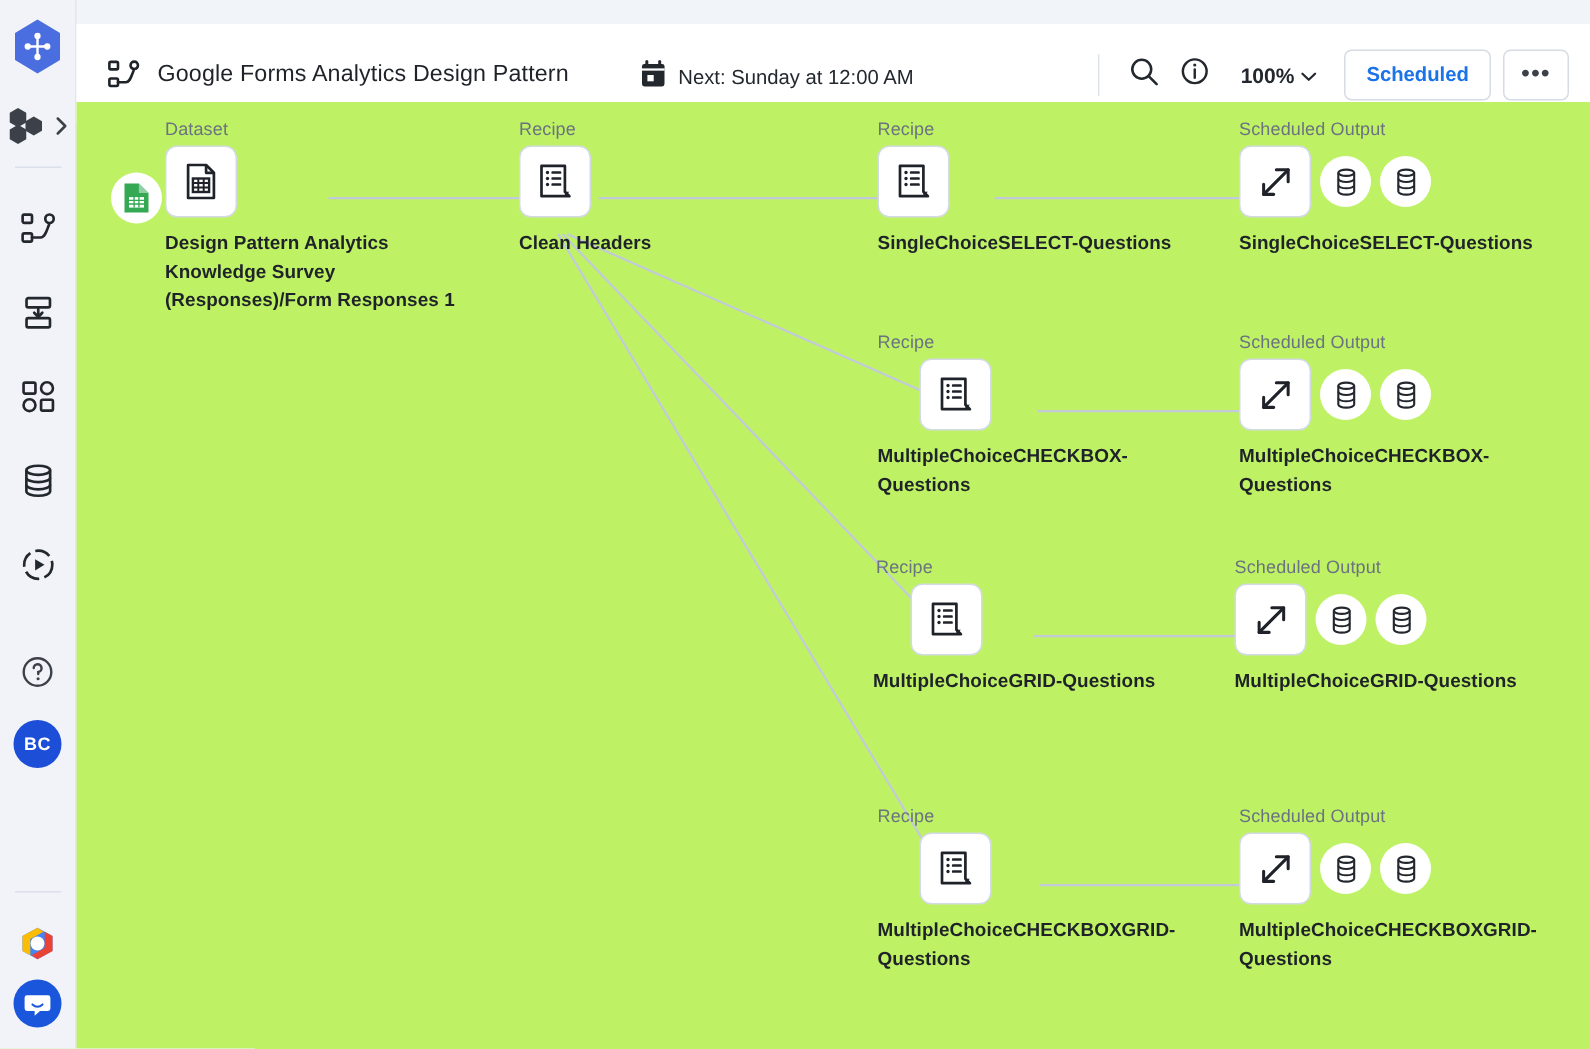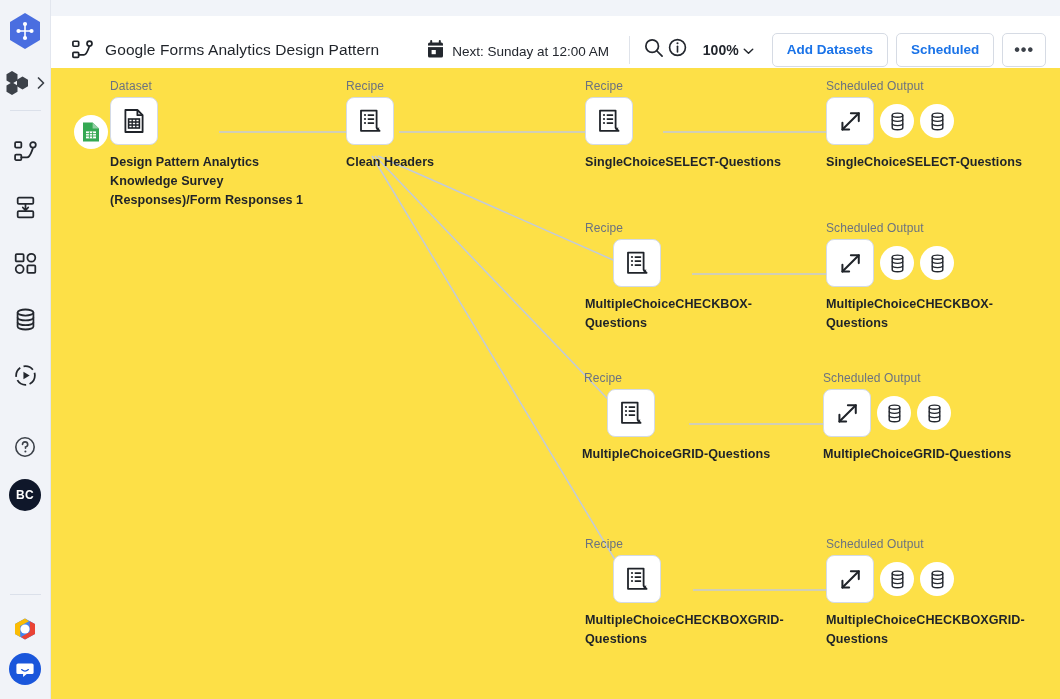--- a/index.html
+++ b/index.html
@@ -64,21 +64,21 @@
     font-size: 13.5px; font-weight: bold; cursor: pointer;
     font-family: "Liberation Sans", sans-serif;
     display: flex; align-items: center; margin-left: 8px;
     white-space: nowrap;
   }
   .hdr-btn.dots { padding: 0 11px; color: #3c4149; font-size: 16px; letter-spacing:1px;}
 
   
   #canvas {
     position: absolute; left: 51px; top: 68px;
-    width: 1009px; height: 631px; background: #fde047; overflow: hidden;
+    width: 1009px; height: 631px; background: #bef264; overflow: hidden;
   }
   #edges { position: absolute; left: 0; top: 0; width: 1009px; height: 631px; }
 
   .node { position: absolute; }
   .node-cap {
     font-size: 12px; color: #6b7280; margin-bottom: 4px;
     white-space: nowrap; letter-spacing: 0.1px;
   }
   .node-box {
     width: 48px; height: 48px; background: #fff;
@@ -180,21 +180,21 @@
 
     <div class="rail-icon" style="margin-top:32px">
       <svg width="24" height="24" viewBox="0 0 24 24">
         <circle cx="12" cy="12" r="9.2" fill="none" stroke="#3c4149" stroke-width="1.6"></circle>
         <path d="M9.5 9.4 a2.6 2.6 0 1 1 3 2.6 v1.3" fill="none" stroke="#3c4149" stroke-width="1.6" stroke-linecap="round"></path>
         <circle cx="12.4" cy="16.5" r="1.05" fill="#3c4149"></circle>
       </svg>
     </div>
 
     <div style="margin-top:12px">
-      <div style="width:32px;height:32px;border-radius:50%;background:#0f172a;color:#fff;
+      <div style="width:32px;height:32px;border-radius:50%;background:#1d4ed8;color:#fff;
                   display:flex;align-items:center;justify-content:center;font-size:12px;
                   font-weight:bold;letter-spacing:0.3px;">BC</div>
     </div>
 
     <div class="rail-spacer"></div>
     <div class="rail-div" style="margin-bottom:14px"></div>
 
     <div class="rail-icon">
       <svg width="28" height="28" viewBox="0 0 28 28">
         <path d="M14 3.5 L24 9 L24 19 L14 24.5 L4 19 L4 9 Z" fill="#4285f4"></path>
@@ -264,21 +264,20 @@
 
     <div id="zoom-ctl">
       <span>100%</span>
       <span>
         <svg width="11" height="8" viewBox="0 0 12 8">
           <path d="M1.4 2 L6 6.4 L10.6 2" stroke="#23272e" stroke-width="1.6" fill="none" stroke-linecap="round" stroke-linejoin="round"></path>
         </svg>
       </span>
     </div>
 
-    <button class="hdr-btn">Add Datasets</button>
     <button class="hdr-btn">Scheduled</button>
     <button class="hdr-btn dots">•••</button>
   </div>
 
   <div id="canvas">
 
     <svg id="edges">
       <defs>
         <marker id="ah" markerWidth="9" markerHeight="8" refX="8.4" refY="4" orient="auto" markerUnits="userSpaceOnUse">
           <path d="M0,0 L9,4 L0,8 z" fill="#b9c2d2"></path>

